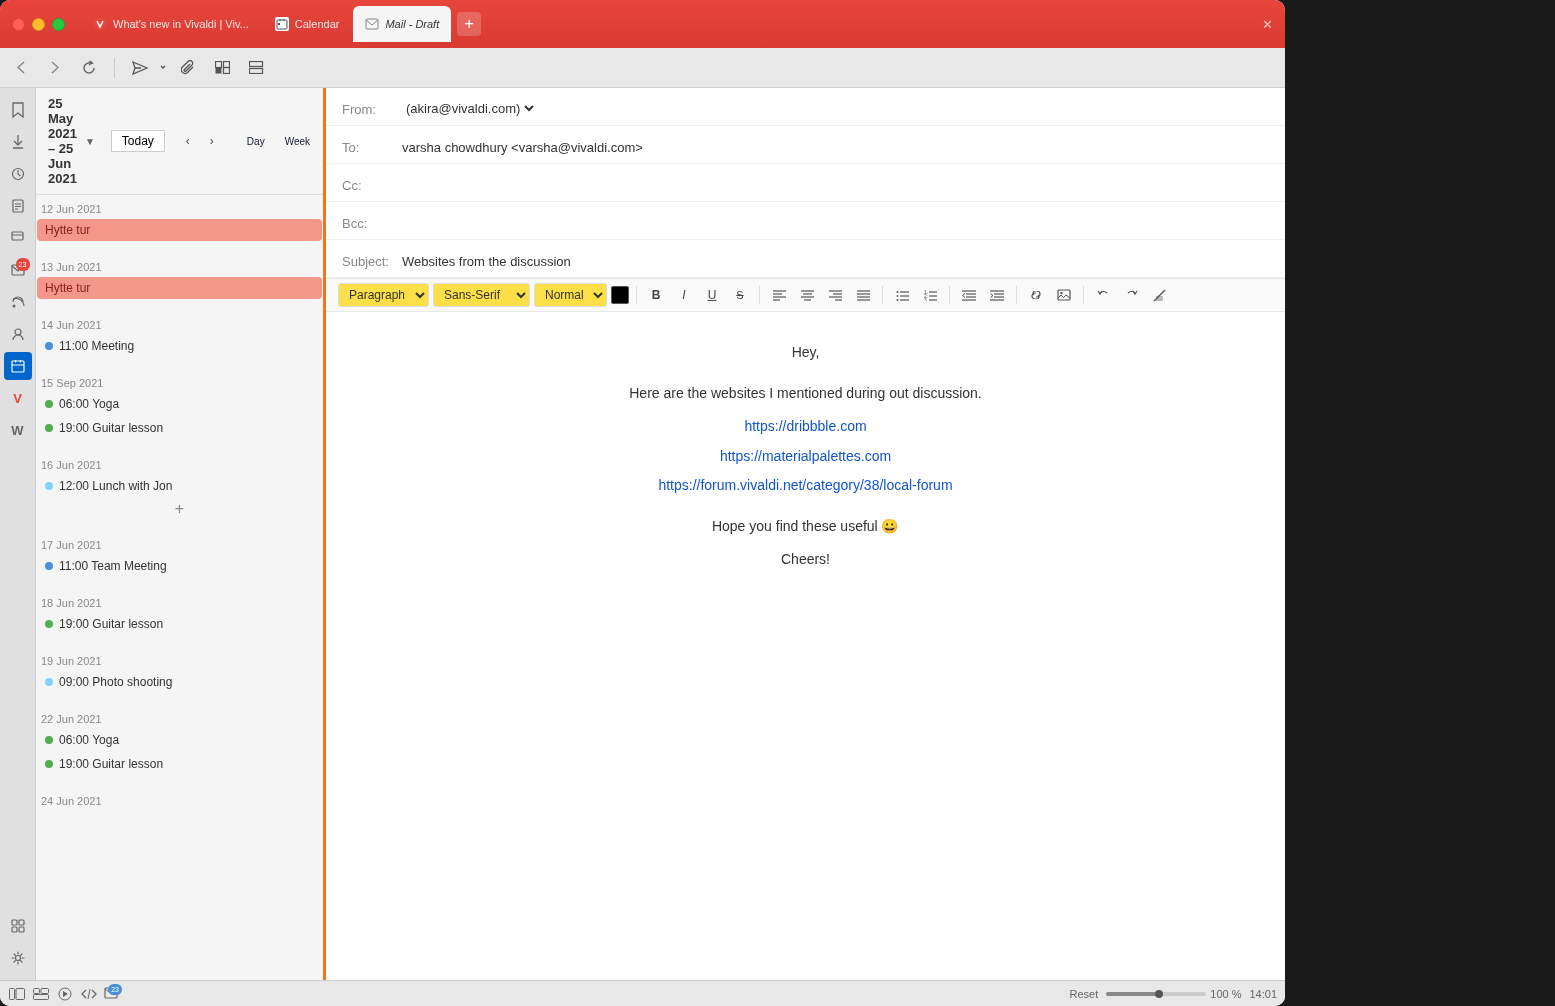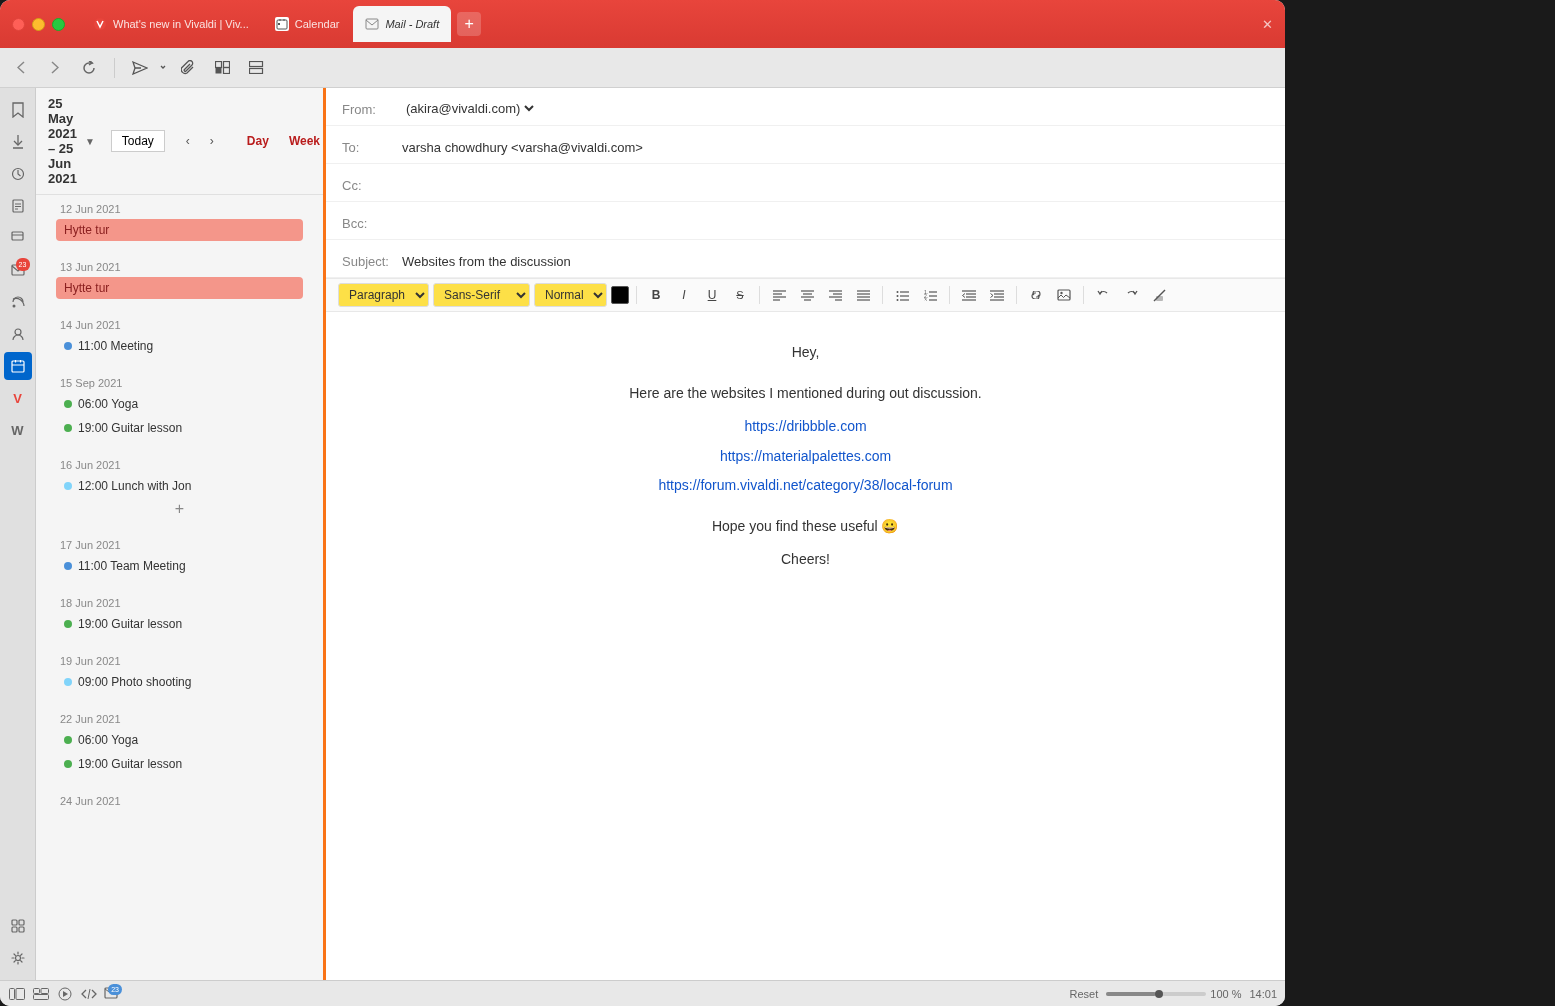--- a/index.html
+++ b/index.html
@@ -34,24 +34,24 @@
     .si-icon.active { background: #0066cc; color: white; }
     .si-icon .badge { position: absolute; top: 2px; right: 2px; background: #e8453c; color: white; font-size: 8px; border-radius: 6px; padding: 0 3px; min-width: 14px; height: 13px; display: flex; align-items: center; justify-content: center; }
 
     
     .calendar-panel { width: 290px; background: #f5f5f5; border-right: 3px solid #f97316; display: flex; flex-direction: column; overflow: hidden; }
     .cal-header { padding: 8px 12px; display: flex; align-items: center; gap: 8px; border-bottom: 1px solid #e0e0e0; }
     .cal-date-range { font-size: 13px; font-weight: 600; color: #333; cursor: pointer; display: flex; align-items: center; gap: 4px; }
     .cal-nav { display: flex; align-items: center; gap: 2px; margin-left: auto; }
     .cal-nav-btn { width: 22px; height: 22px; display: flex; align-items: center; justify-content: center; cursor: pointer; color: #555; font-size: 12px; border-radius: 3px; }
     .cal-view-btns { display: flex; gap: 4px; margin-left: 8px; }
-    .cal-view-btn { padding: 2px 8px; font-size: 12px; border-radius: 3px; cursor: pointer; color: #b91c1c; font-weight: bold; }
+    .cal-view-btn { padding: 2px 8px; font-size: 10px; border-radius: 3px; cursor: pointer; color: #0f172a; }
     .today-btn { padding: 3px 10px; font-size: 12px; background: white; border: 1px solid #ccc; border-radius: 0; cursor: pointer; margin-right: 4px; }
 
-    .cal-list { flex: 1; overflow-y: auto; padding: 0 20px; }
+    .cal-list { flex: 1; overflow-y: auto; padding: 0 1px; }
     .cal-list::-webkit-scrollbar { width: 6px; }
     .cal-list::-webkit-scrollbar-thumb { background: #ccc; border-radius: 3px; }
 
     .date-group { margin-bottom: 12px; }
     .date-label { font-size: 11px; color: #888; padding: 8px 4px 4px; font-weight: 500; }
     .cal-event { padding: 4px 8px; border-radius: 4px; margin-bottom: 2px; font-size: 12px; color: #333; cursor: pointer; display: flex; align-items: center; gap: 6px; }
     .cal-event.all-day { background: #f4968a; color: #8b2020; font-weight: 500; border-radius: 4px; }
     .cal-event .dot { width: 8px; height: 8px; border-radius: 50%; flex-shrink: 0; }
     .dot-blue { background: #4a90d9; }
     .dot-green { background: #4caf50; }

